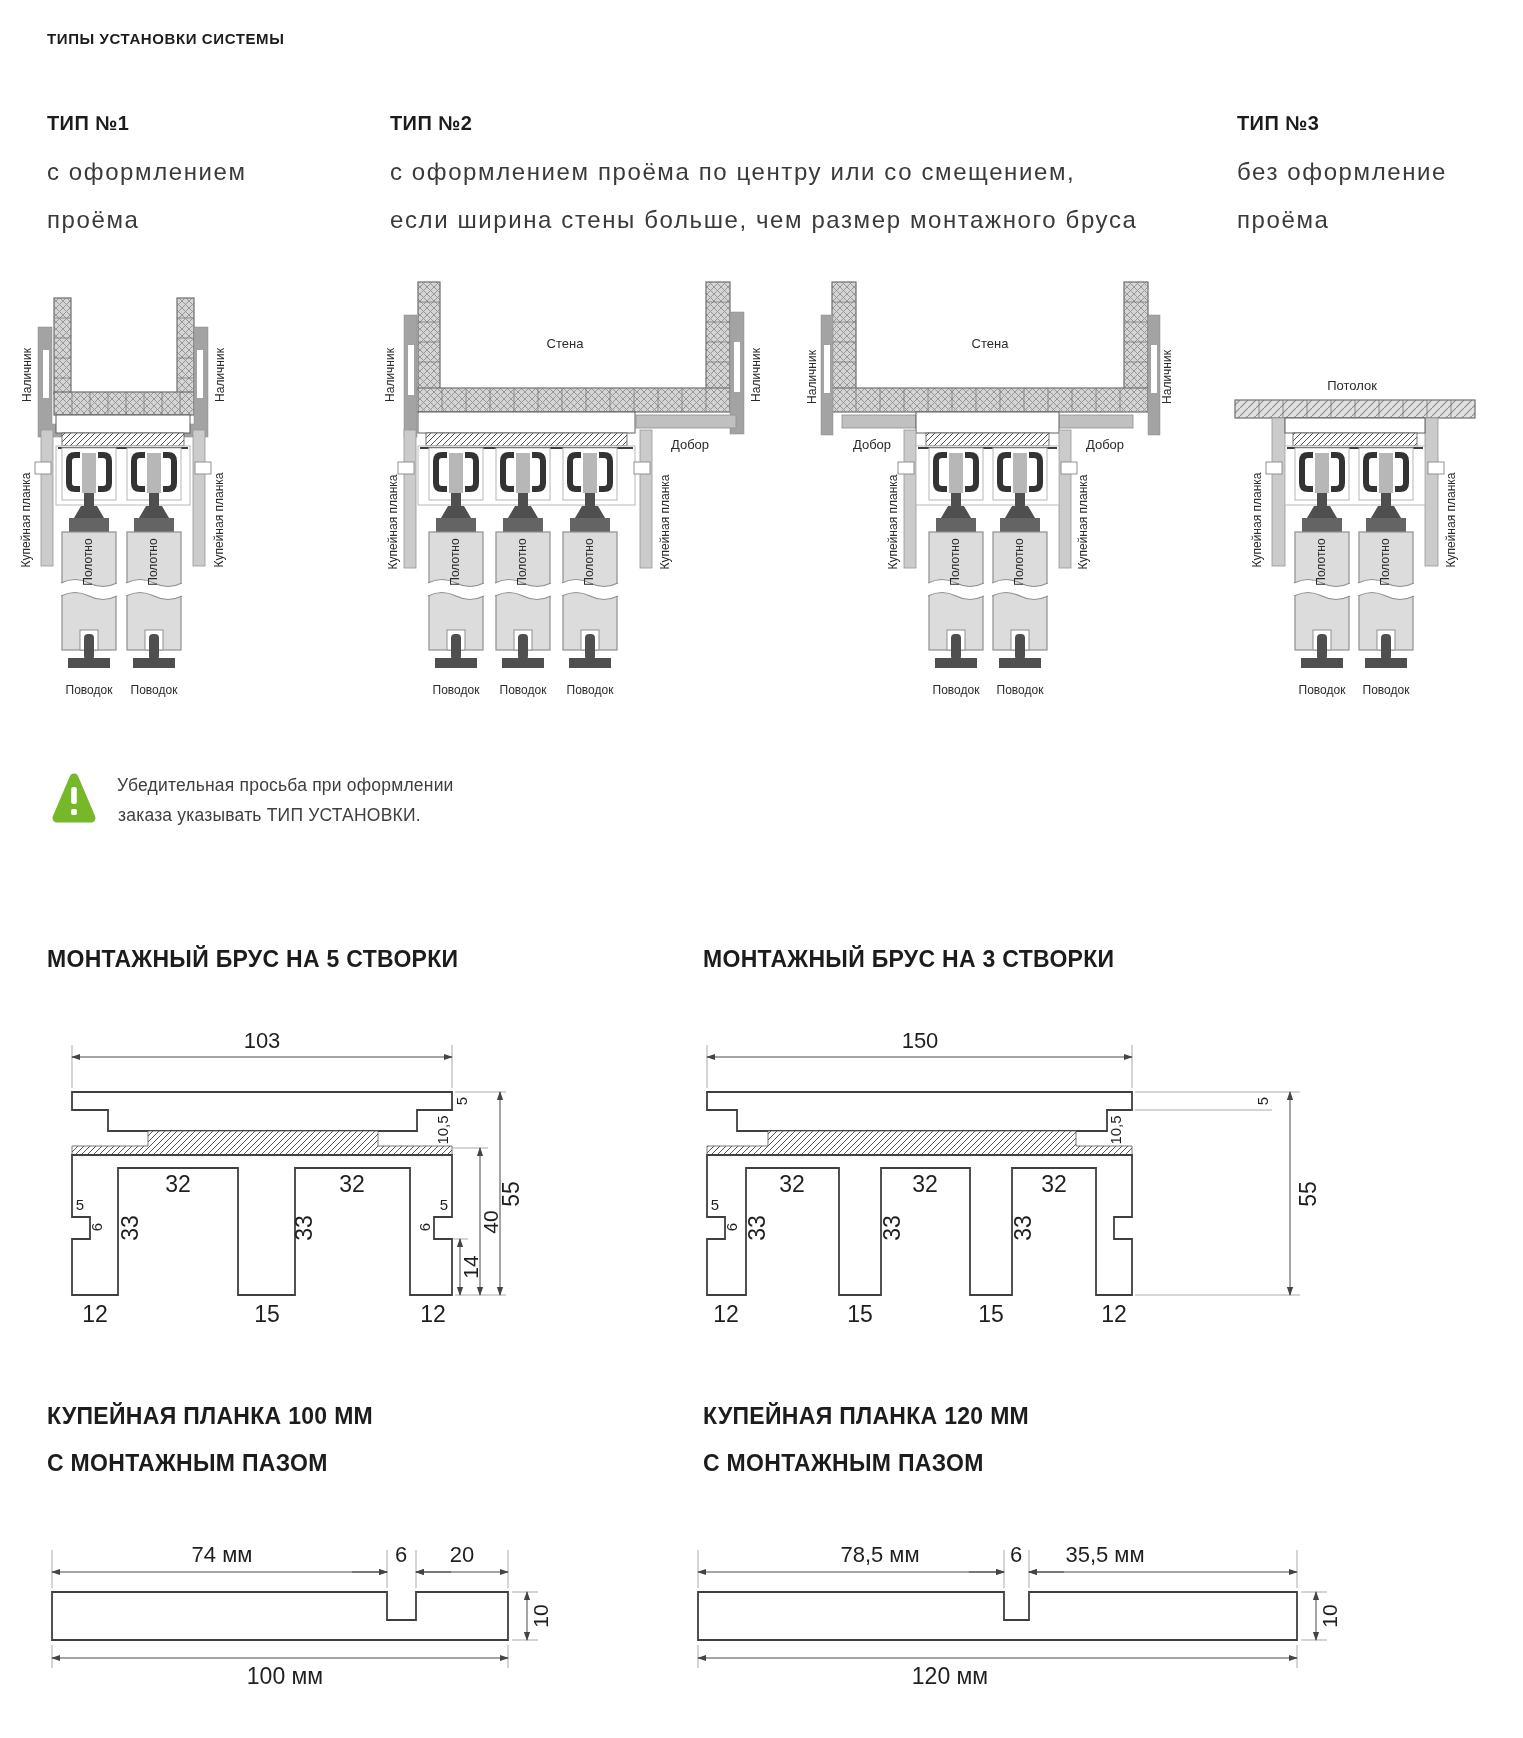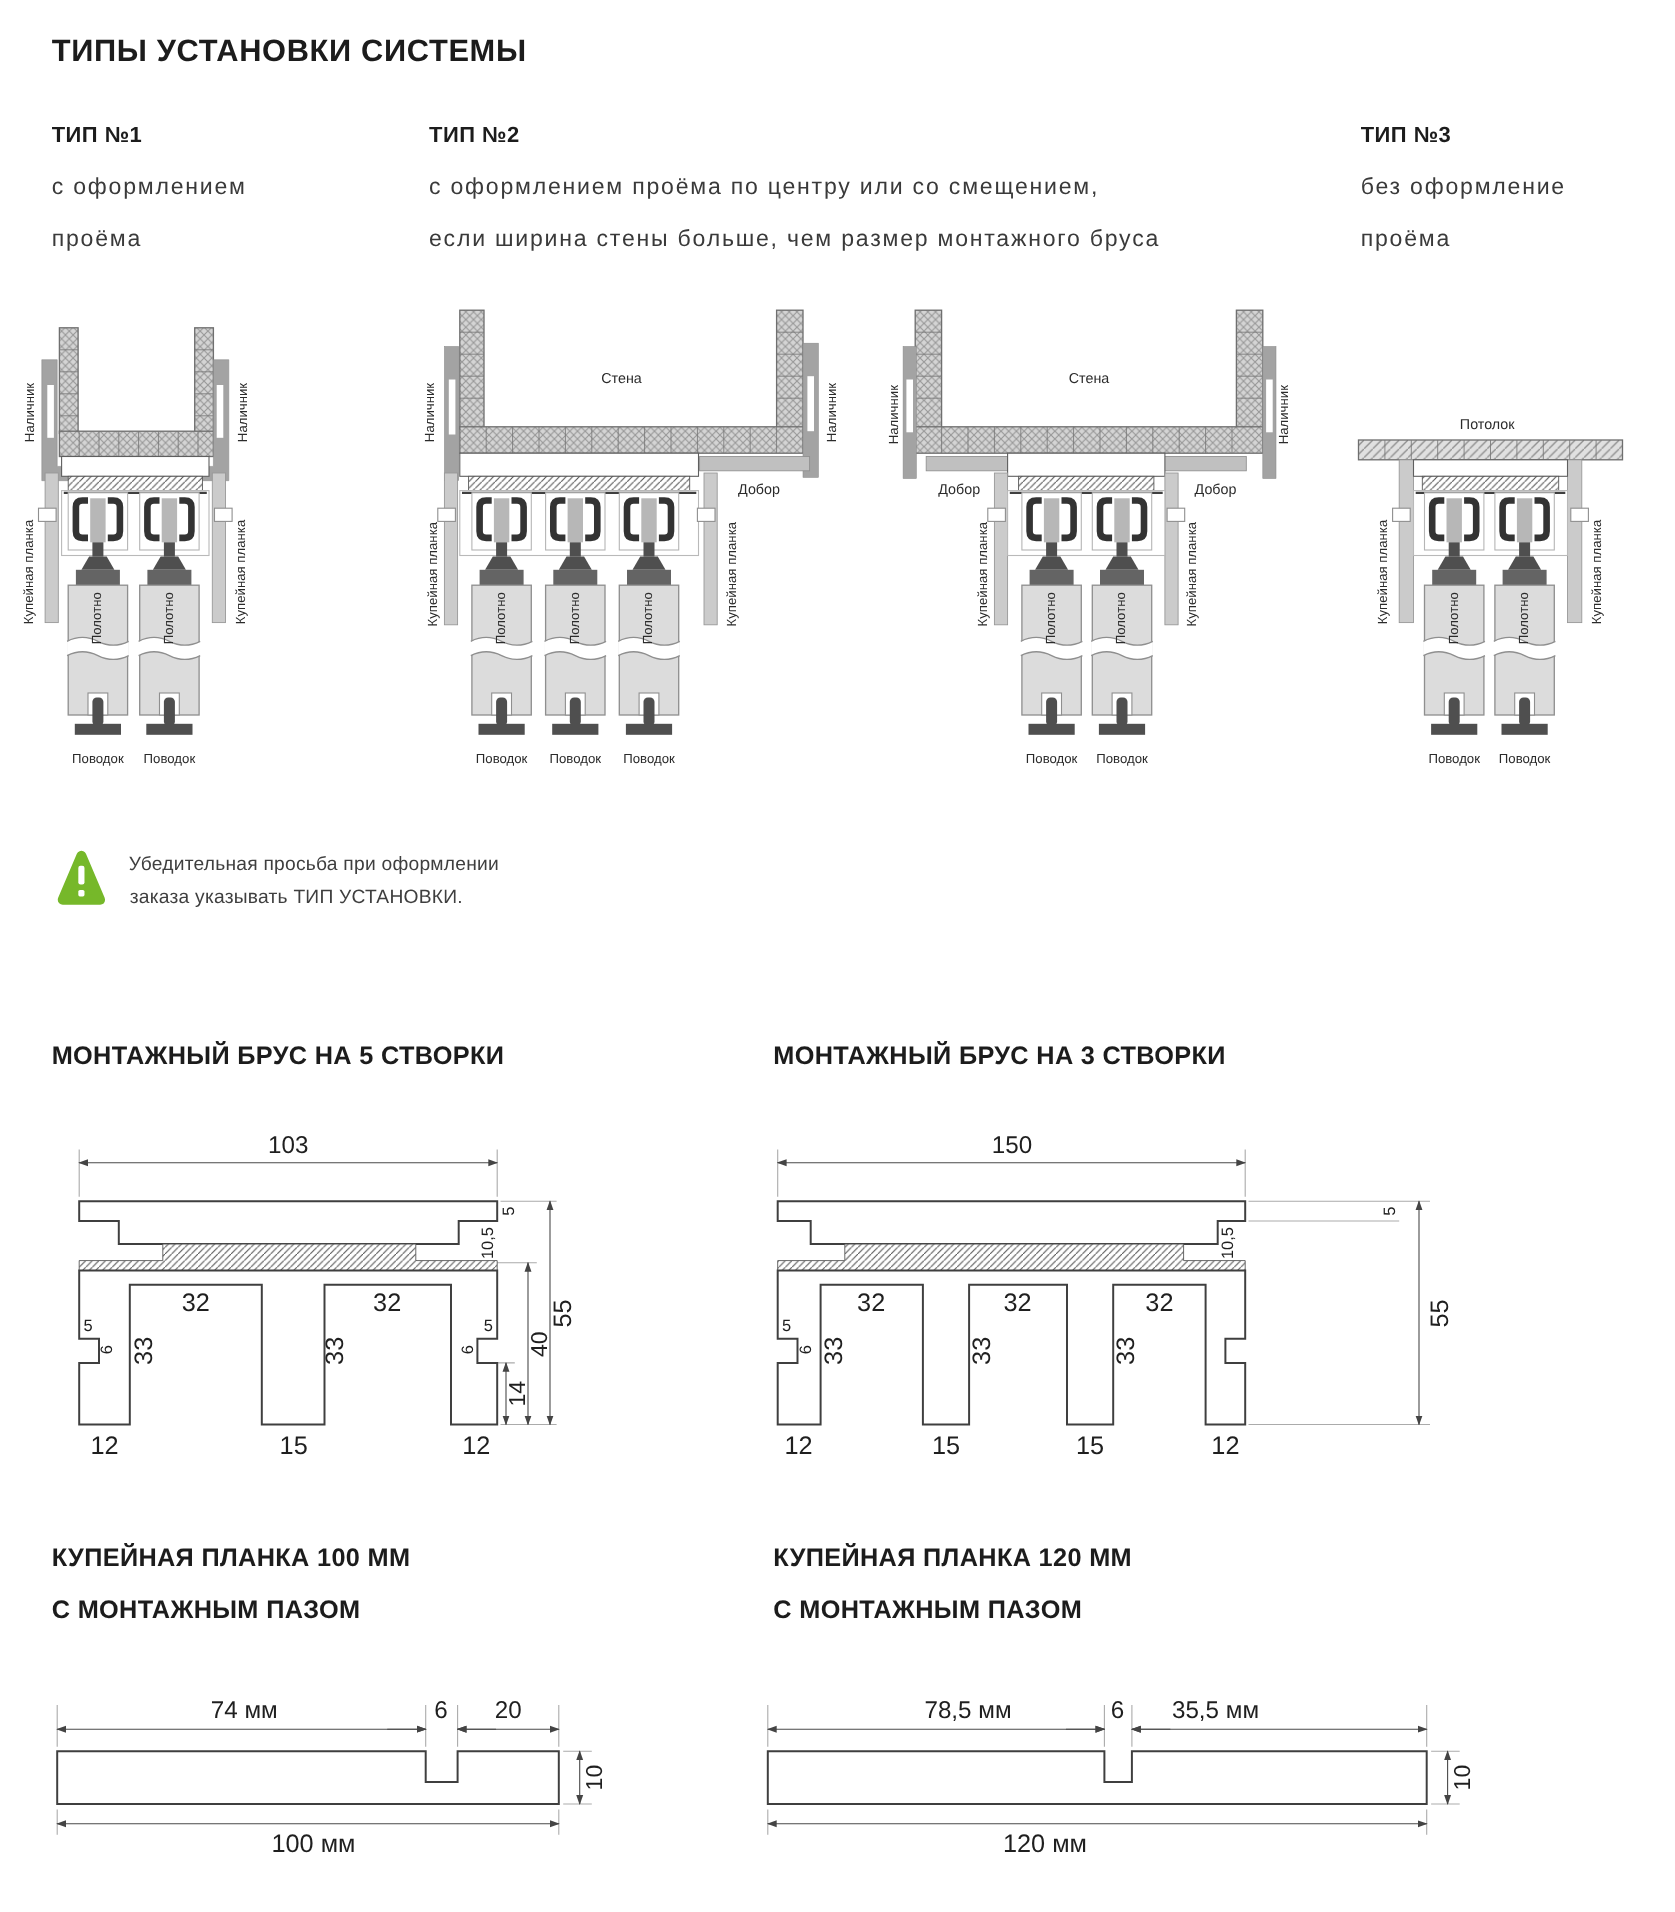--- a/index.html
+++ b/index.html
@@ -1,22 +1,22 @@
 <!DOCTYPE html>
 <html><head>
 <meta charset="utf-8">
 <style>
   html,body{margin:0;padding:0;background:#fff;}
   #root{position:relative;width:1523px;height:1738px;background:#fff;overflow:hidden;
         font-family:"Liberation Sans",sans-serif;}
   .abs{position:absolute;white-space:nowrap;}
-  .h1{font-size:28px;font-weight:700;color:#1c1c1c;letter-spacing:.6px;}
+  .h1{font-size:15px;font-weight:700;color:#1c1c1c;letter-spacing:.6px;}
   .h2{font-size:20px;font-weight:700;color:#1c1c1c;letter-spacing:.4px;}
   .h3{font-size:23px;font-weight:700;color:#1c1c1c;letter-spacing:.3px;}
-  .body{font-size:21px;font-weight:400;color:#3a3a3a;letter-spacing:1.6px;}
+  .body{font-size:24px;font-weight:400;color:#3a3a3a;letter-spacing:1.6px;}
   .warn{font-size:17.5px;color:#3f3f3f;letter-spacing:.2px;margin-left:12px;}
   svg{position:absolute;left:0;top:0;}
   
   .wall{fill:url(#wallH);stroke:#6f6f6f;stroke-width:1.2;}
   .ceil{fill:url(#ceilH);stroke:#6f6f6f;stroke-width:1.2;}
   .tick{stroke:#7a7a7a;stroke-width:.8;fill:none;}
   .nal{fill:#a3a3a3;stroke:#8a8a8a;stroke-width:.5;}
   .dobor{fill:#c0c0c0;stroke:#909090;stroke-width:.8;}
   .brus{fill:#fff;stroke:#5f5f5f;stroke-width:1;}
   .gasket{fill:url(#gH);stroke:#555;stroke-width:.8;}

